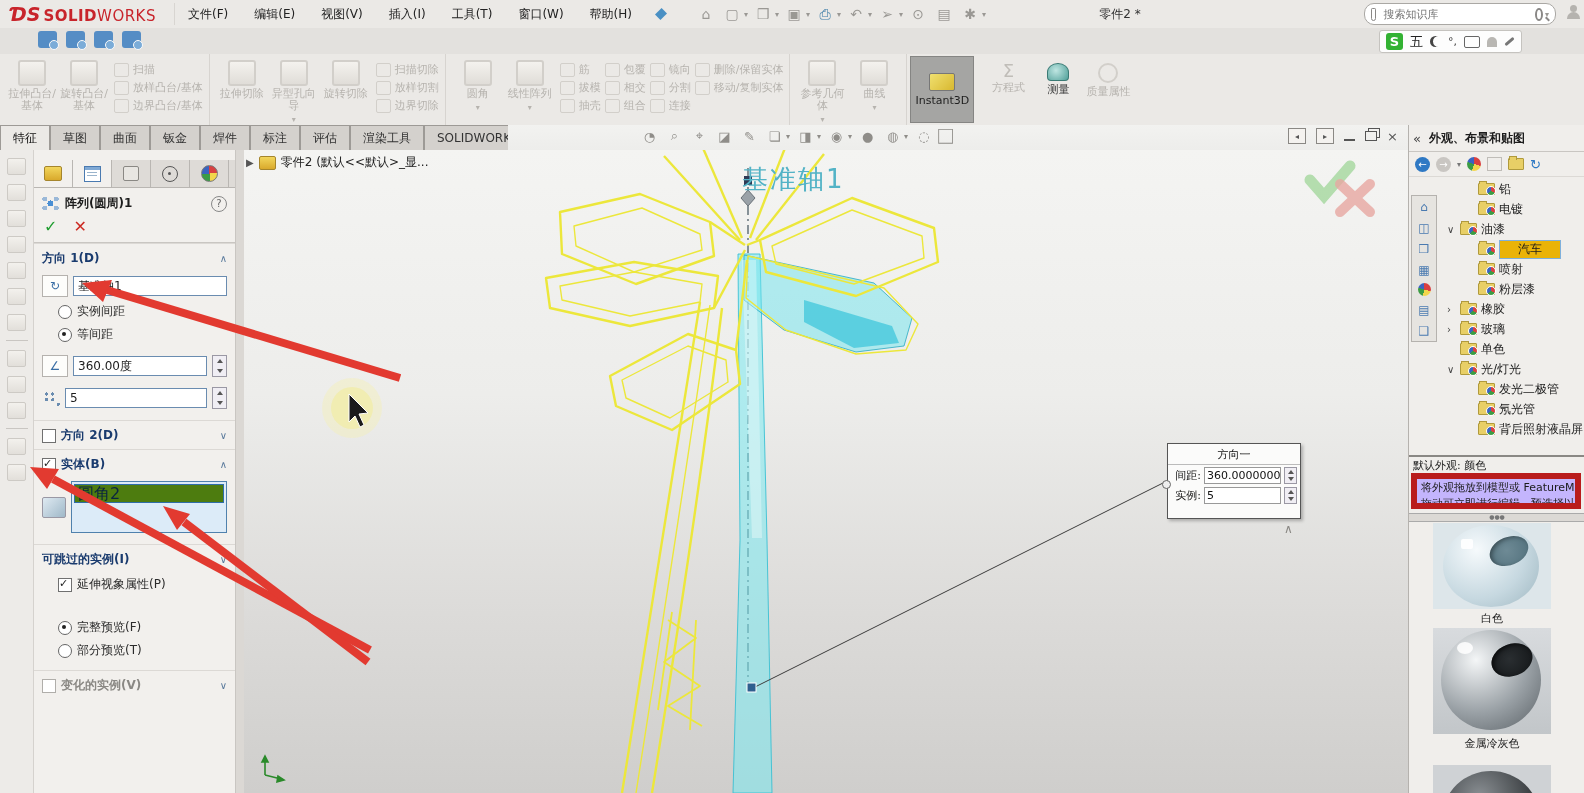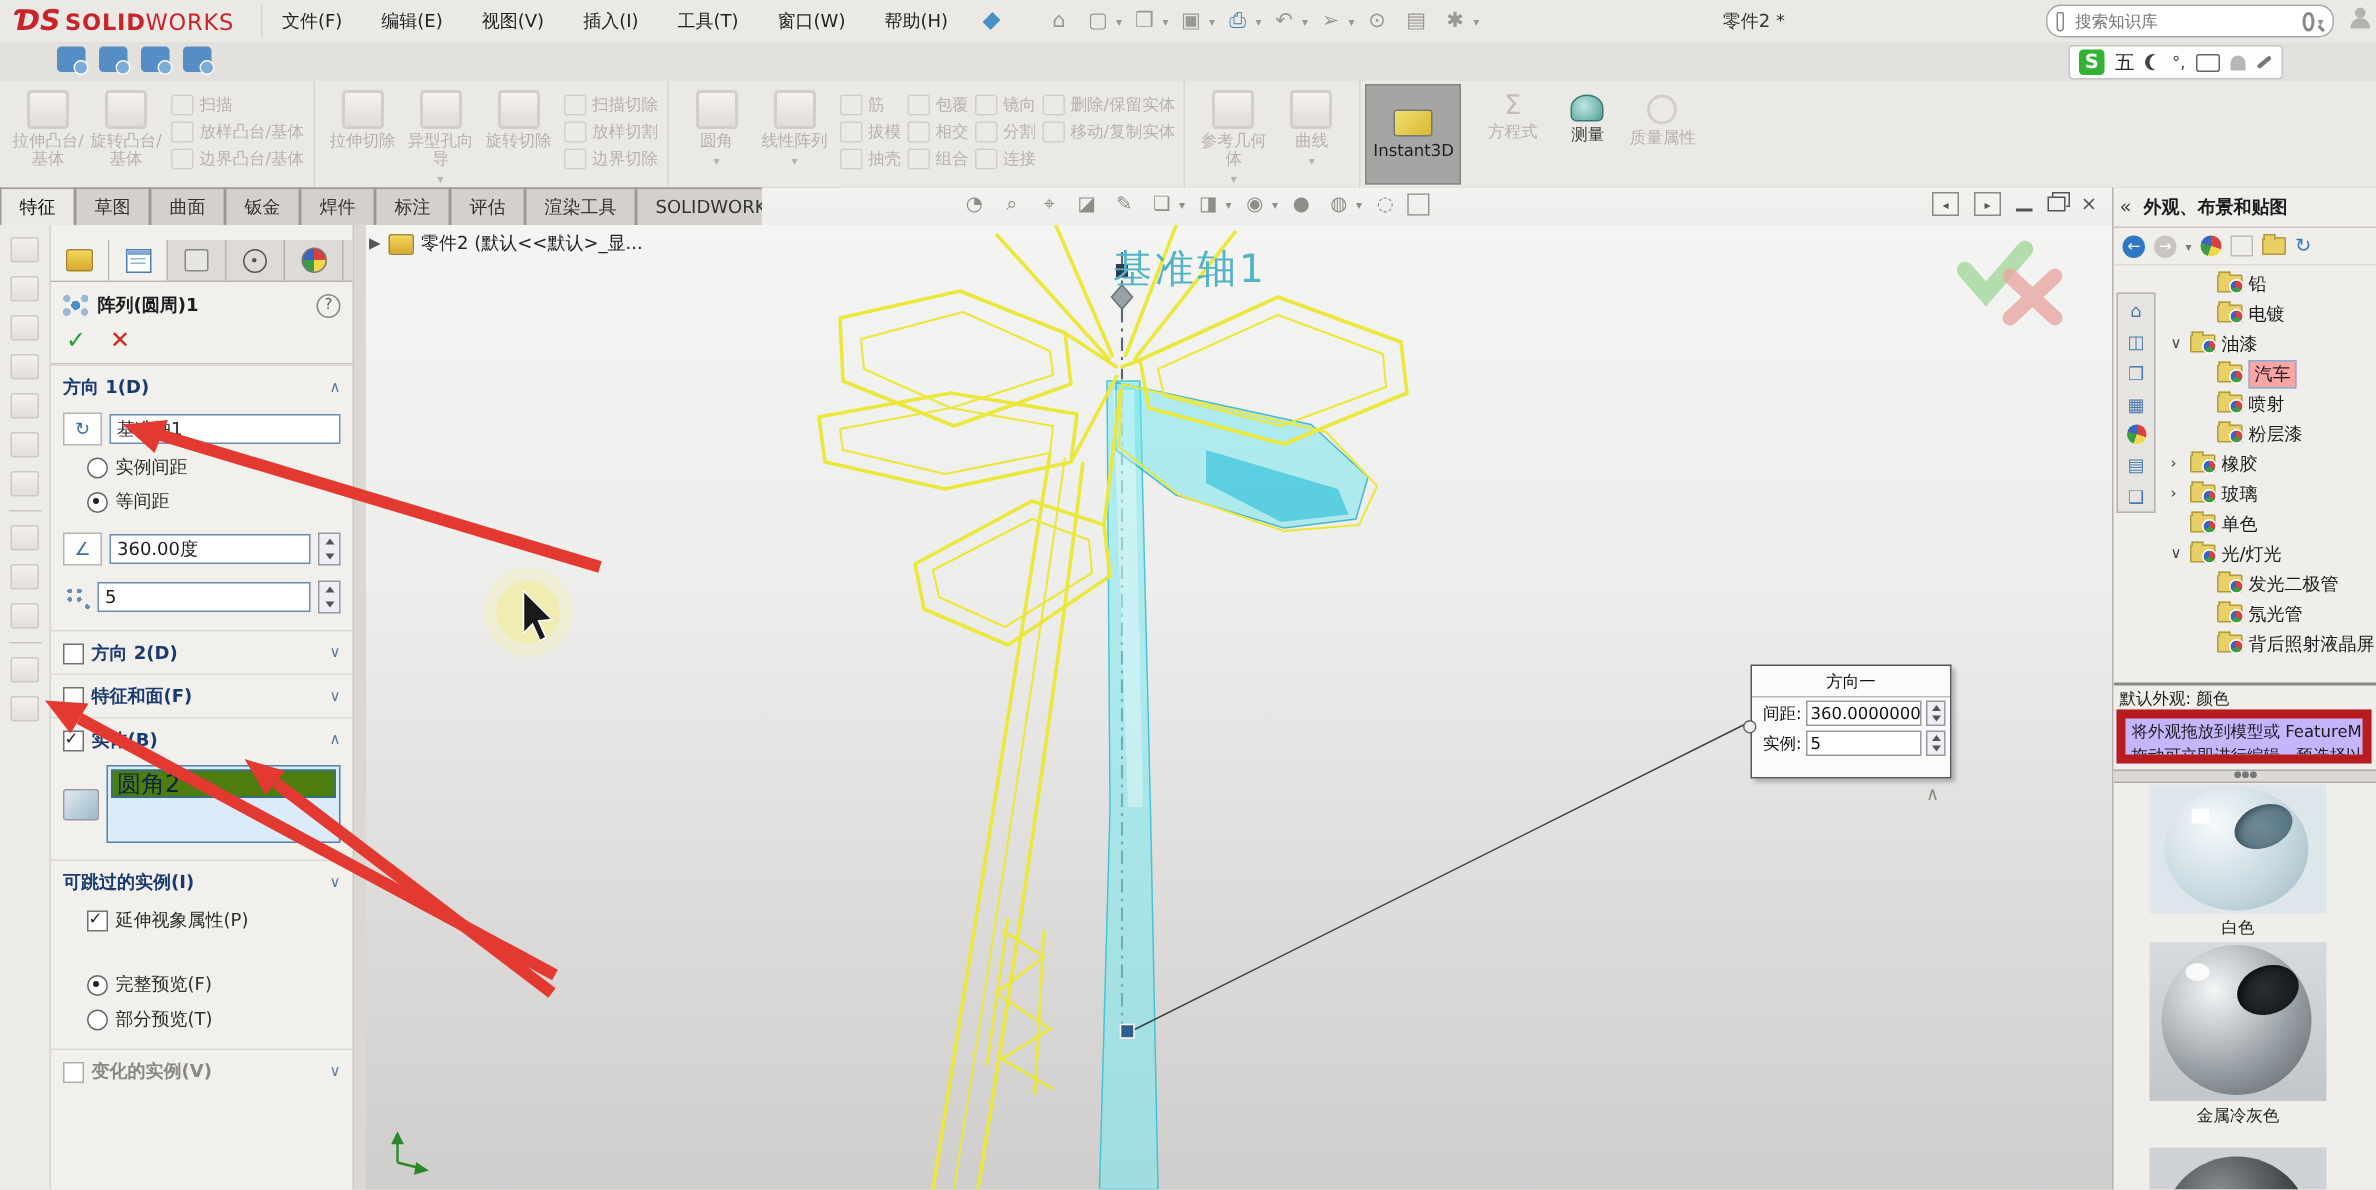--- a/index.html
+++ b/index.html
@@ -10,21 +10,21 @@
   #logo{display:flex;align-items:baseline;padding:0 18px 0 10px;border-right:1px solid #d8d5d1}
   #logo .ds{font-style:italic;font-weight:bold;font-size:19px;color:#c8242b;margin-right:3px}
   #logo .sw{font-size:15px;color:#c8242b;letter-spacing:.5px}
   #logo .sw b{font-weight:bold}
   .menu-item{padding:5px 13px;color:#222;cursor:default}
   #pin-icon{width:12px;height:12px;margin-left:10px;background:#4a90c4;clip-path:polygon(0 55%,55% 0,100% 45%,45% 100%);}
   .qa-icons{display:flex;align-items:center;margin-left:28px;gap:4px}
   .qa-btn{width:22px;height:20px;display:flex;align-items:center;justify-content:center;color:#9a9894;font-size:14px}
   .qa-btn.en{color:#3f7ea8}
   .qa-dd{color:#9a9894;font-size:8px;margin-left:-3px}
-  #doc-title{position:absolute;left:1050px;top:6px;width:140px;text-align:right;color:#333}
+  #doc-title{position:absolute;left:1050px;top:6px;width:140px;text-align:center;color:#333}
   #search-box{position:absolute;right:28px;top:3px;width:178px;height:20px;background:#fff;border:1px solid #aaa8a4;border-radius:10px;display:flex;align-items:center;padding:0 6px;gap:5px}
   #search-shield{width:9px;height:11px;border:1px solid #8a8886;border-radius:2px 2px 4px 4px}
   #search-input{border:none;outline:none;flex:1;font-size:11px;color:#9a9894;background:transparent;font-family:"DejaVu Sans",sans-serif}
   #search-mag{width:9px;height:9px;border:2px solid #8a8886;border-radius:50%;position:relative}
   #search-mag::after{content:"";position:absolute;left:8px;top:8px;width:5px;height:2px;background:#8a8886;transform:rotate(45deg)}
   #user-icon{position:absolute;right:4px;top:5px;width:14px;height:14px}
   #user-icon::before{content:"";position:absolute;left:4px;top:0;width:7px;height:7px;border-radius:50%;background:#b5b3af}
   #user-icon::after{content:"";position:absolute;left:1px;top:7px;width:13px;height:7px;border-radius:7px 7px 0 0;background:#b5b3af}
   
   #row2{position:absolute;left:0;top:28px;width:1584px;height:26px;background:#e3e1de;border-bottom:1px solid #cfccc8}
@@ -155,21 +155,21 @@
   .rail-ball{width:13px;height:13px;border-radius:50%;background:conic-gradient(#d94040 0 30%,#f2d64c 30% 55%,#3c9c44 55% 80%,#3a64c0 80% 100%)}
   #tp-tree{position:absolute;left:30px;top:54px;width:146px;height:262px;overflow:hidden}
   .tp-row{display:flex;align-items:center;height:20px;gap:4px}
   .tp-row.lvl1{padding-left:8px}
   .tp-row.lvl2{padding-left:26px}
   .tp-arrow{width:9px;font-size:10px;color:#444;flex:none}
   .tp-folder{width:15px;height:10px;background:#e8cf66;border:1px solid #b09a3c;border-radius:1px;position:relative;flex:none}
   .tp-folder::before{content:"";position:absolute;left:0;top:-3px;width:6px;height:2px;background:#e8cf66;border:1px solid #b09a3c;border-bottom:none}
   .tp-folder::after{content:"";position:absolute;right:-2px;bottom:-2px;width:8px;height:8px;border-radius:50%;background:conic-gradient(#d94040 0 33%,#3c9c44 33% 66%,#3a64c0 66% 100%);border:1px solid #fff}
   .tp-label{font-size:12px;color:#1c1c1c;white-space:nowrap}
-  .tp-row.selected .tp-label{background:#fca5a5;border:1px solid #7fb0dc;padding:0 3px}
+  .tp-row.selected .tp-label{background:#eab308;border:1px solid #7fb0dc;padding:0 18px}
   #tp-default{position:absolute;left:0;top:330px;width:176px;height:16px;border-top:2px solid #8a8884;background:#f0eeeb;font-size:11px;color:#1c1c1c;padding:1px 4px;box-sizing:border-box}
   #tp-tip{position:absolute;left:2px;top:348px;width:170px;height:36px;background:#c4b5fd;border:6px solid #b91c1c;font-size:11px;line-height:16px;color:#1c1c1c;padding:1px 4px;box-sizing:border-box;overflow:hidden;white-space:nowrap}
   #tp-split{position:absolute;left:0;top:388px;width:176px;height:7px;background:#dcd9d5;border-top:1px solid #aaa;border-bottom:1px solid #aaa;text-align:center;font-size:6px;color:#777;line-height:5px}
   .swatch{position:absolute;left:24px;width:118px}
   .sw-thumb{width:118px;height:86px;position:relative;overflow:hidden}
   .sw-lbl{text-align:center;font-size:11px;color:#1c1c1c;margin-top:2px}
   .sphere{position:absolute;border-radius:50%}
   .hole{position:absolute;border-radius:50%}
   
   #overlay{position:absolute;left:0;top:0;width:1584px;height:793px;pointer-events:none;z-index:60}
@@ -512,25 +512,20 @@
         </span>
       </span>
   </div>
 
   <div class="pm-sec" style="margin-top:8px">
     <span class="cb"></span>
     <span class="hdr">方向 2(D)</span>
     <span class="chev chev-down"></span>
   </div>
   <div class="pm-sec">
-    <span class="cb"></span>
-    <span class="hdr">特征和面(F)</span>
-    <span class="chev chev-down"></span>
-  </div>
-  <div class="pm-sec">
     <span class="cb checked"></span>
     <span class="hdr">实体(B)</span>
     <span class="chev chev-up"></span>
   </div>
   <div class="pm-row">
     <span class="body-ic"></span>
     <div id="pm-listbox">
       <div id="pm-list-item">圆角2</div>
     </div>
   </div>

